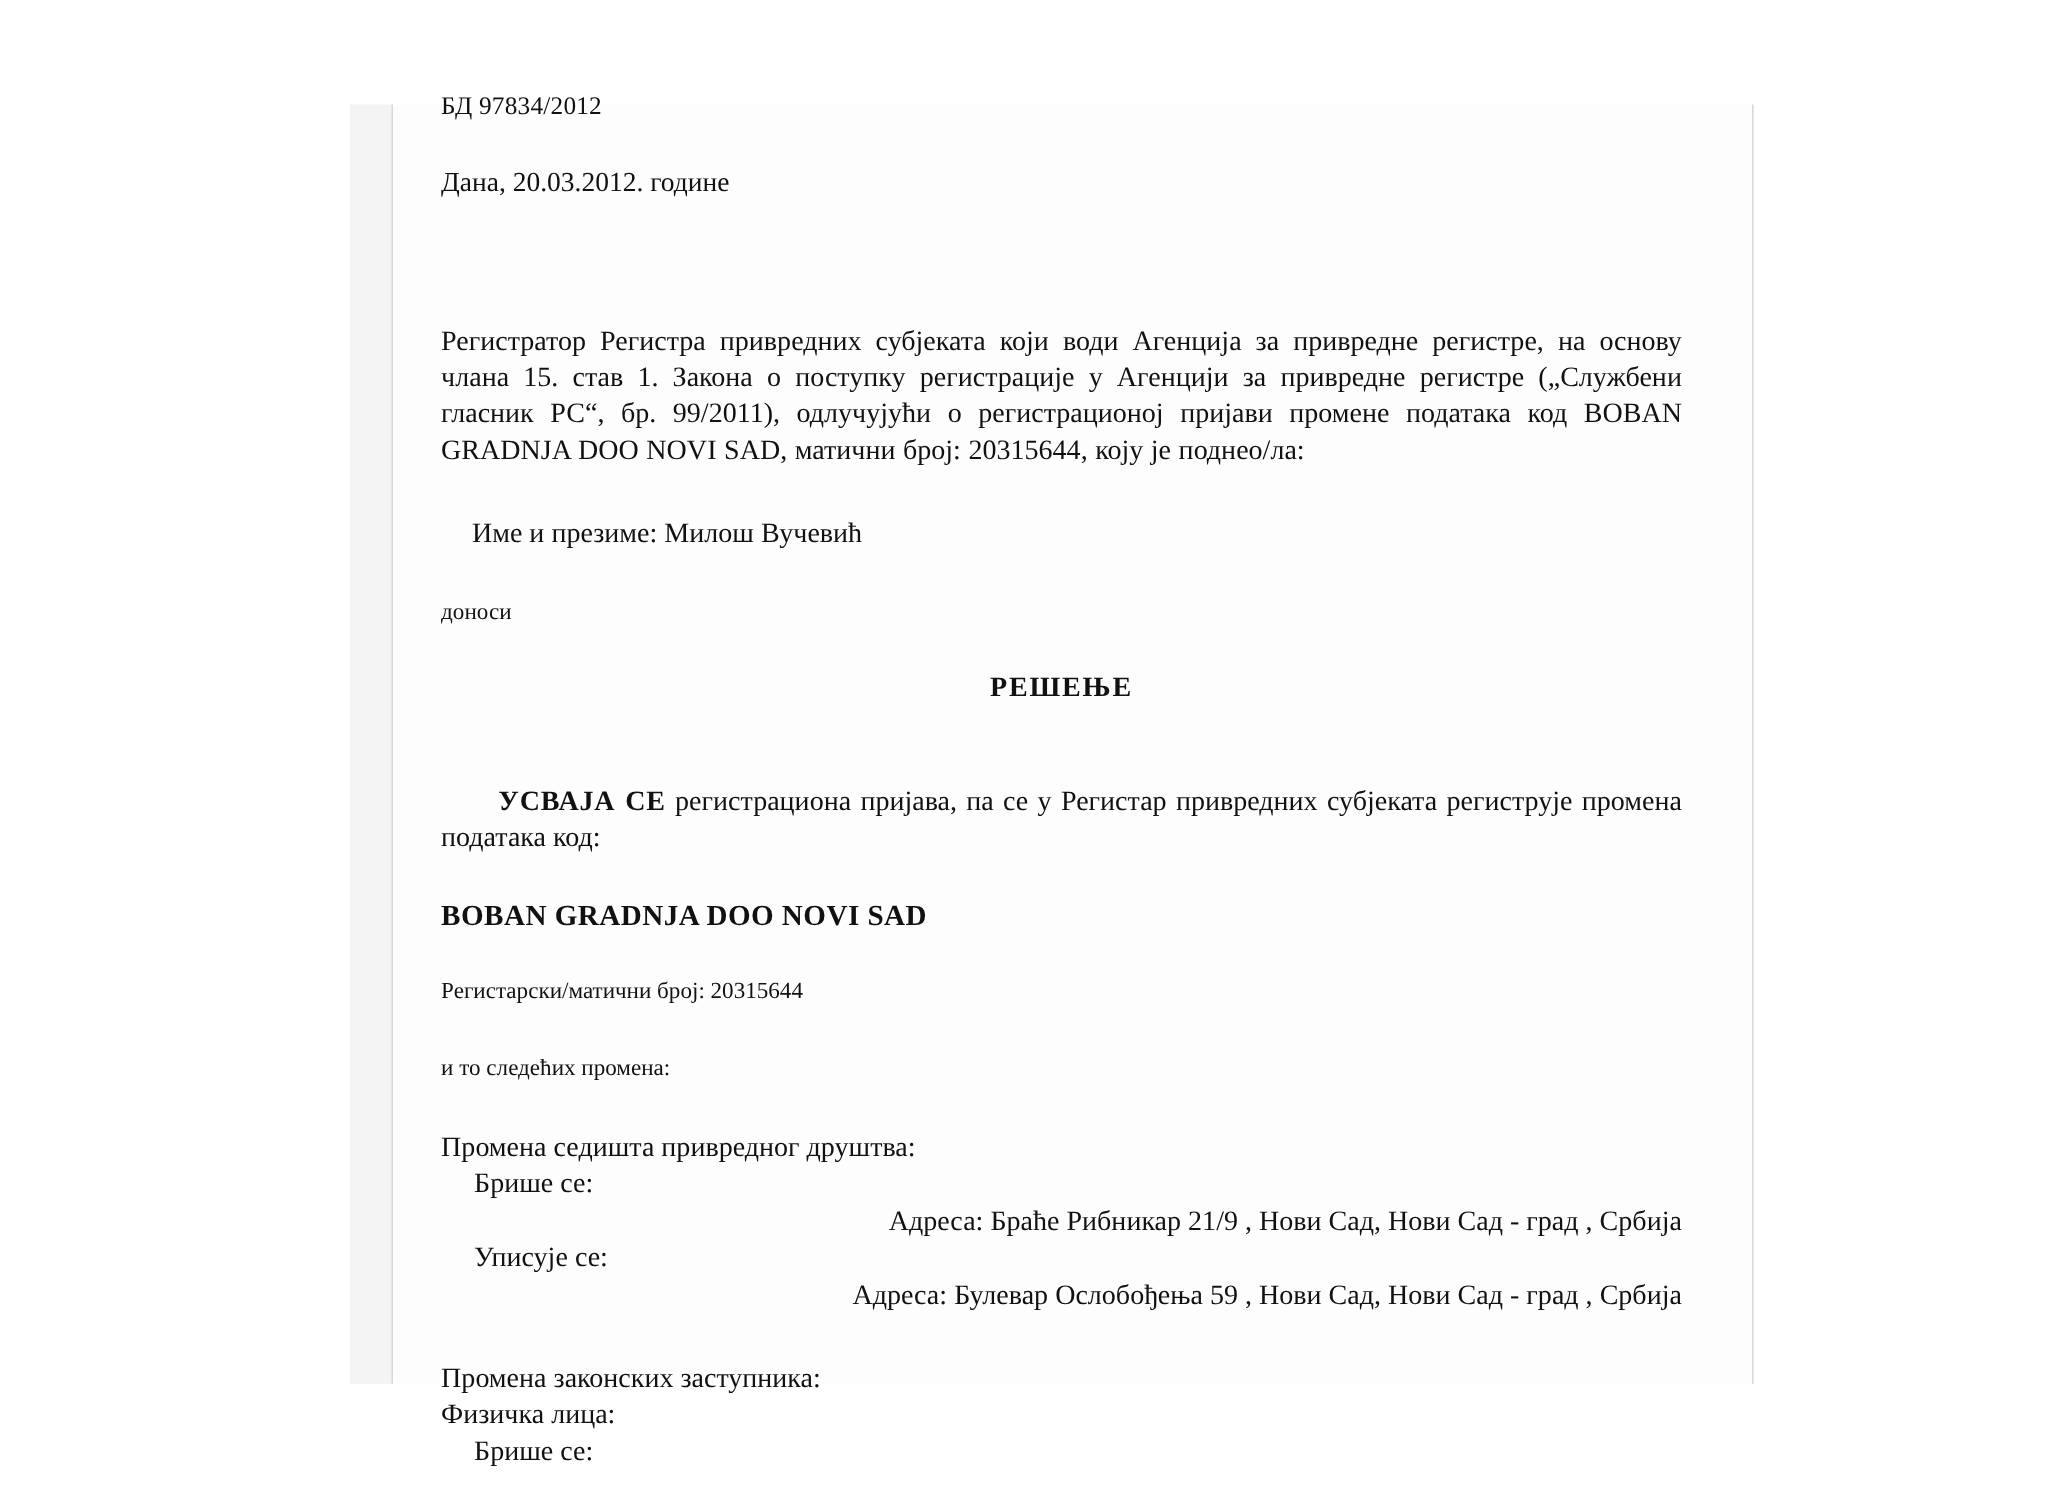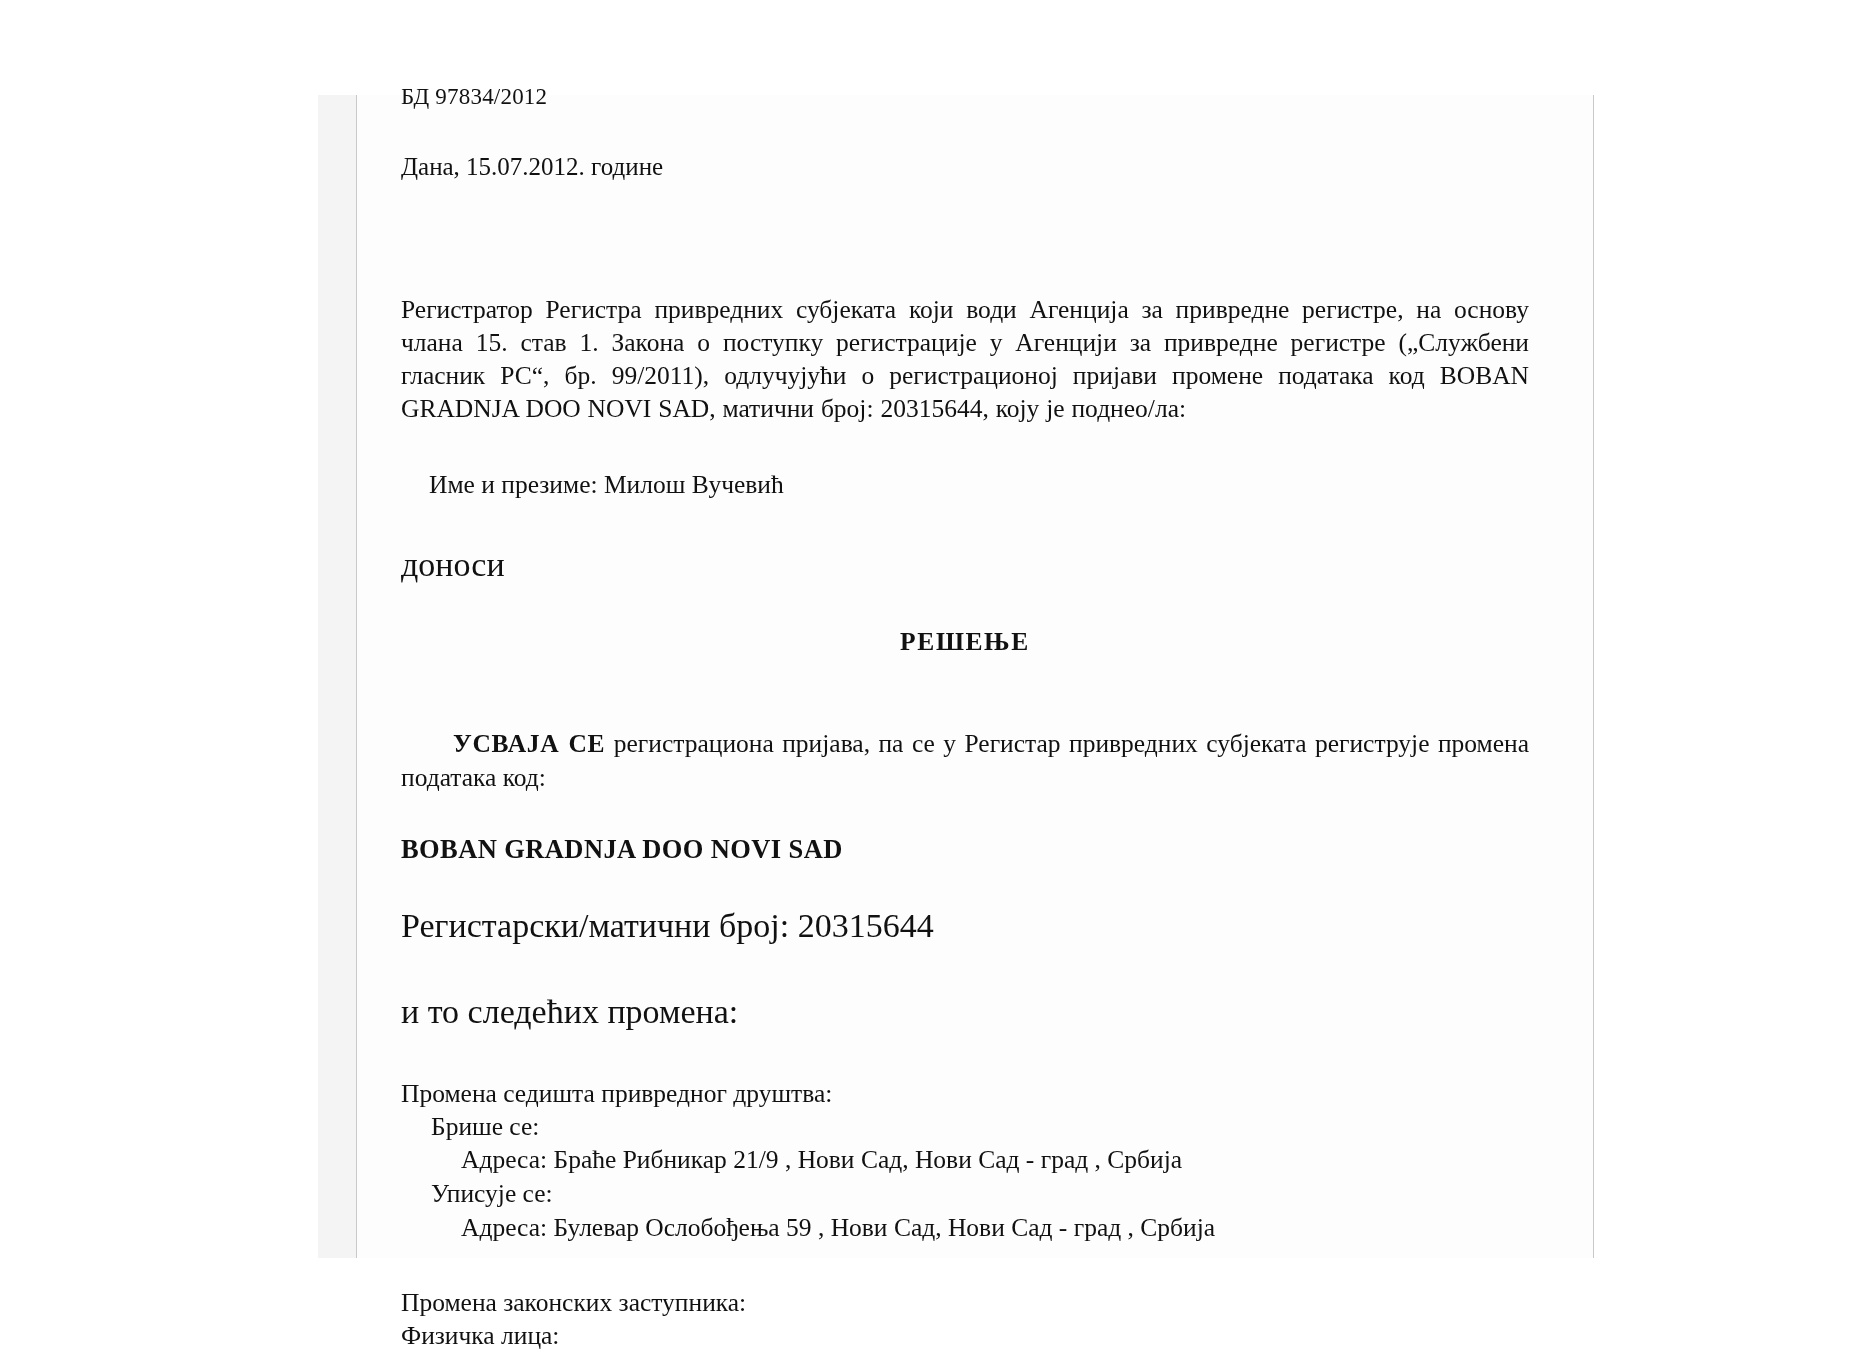--- a/index.html
+++ b/index.html
@@ -71,21 +71,21 @@
     word-spacing: 0.5px;
   }
 
   .name-line {
     font-size: 25.5px;
     padding-left: 28px;
     line-height: 1.3;
   }
 
   .plain-line {
-    font-size: 34px;
+    font-size: 21px;
     line-height: 1.3;
   }
 
   .resenje-heading {
     text-align: center;
     font-weight: bold;
     font-size: 25.5px;
     letter-spacing: 1.6px;
   }
 
@@ -106,35 +106,35 @@
     letter-spacing: 0.4px;
   }
 
   .section-heading {
     font-weight: normal;
     font-size: 25.5px;
     line-height: 1.3;
   }
 
   .lvl1 { padding-left: 30px; font-size: 25.5px; line-height: 1.32; }
-  .lvl2 { padding-left: 60px; font-size: 25.5px; line-height: 1.32; }
+  .lvl2 { padding-left: 60px; font-size: 25.5px; line-height: 1.32; text-align: right; }
 </style>
 </head>
 <body>
 
 <div id="gutter-band"></div>
 
 <div id="page-sheet">
   <div id="page-body">
 
     <div class="blk doc-ref">БД 97834/2012</div>
 
     <div class="spacer-md"></div>
 
-    <div class="blk date-line">Дана, 15.07.2012. године</div>
+    <div class="blk date-line">Дана, 20.03.2012. године</div>
 
     <div class="spacer-xl"></div>
     <div class="spacer-sm"></div>
 
     <div class="blk para-justified">Регистратор Регистра привредних субјеката који води Агенција за привредне регистре, на основу члана 15. став 1. Закона о поступку регистрације у Агенцији за привредне регистре („Службени гласник РС“, бр. 99/2011), одлучујући о регистрационој пријави промене података код BOBAN GRADNJA DOO NOVI SAD, матични број: 20315644, коју је поднео/ла:</div>
 
     <div class="spacer-md"></div>
 
     <div class="blk name-line">Име и презиме: Милош Вучевић</div>
 

